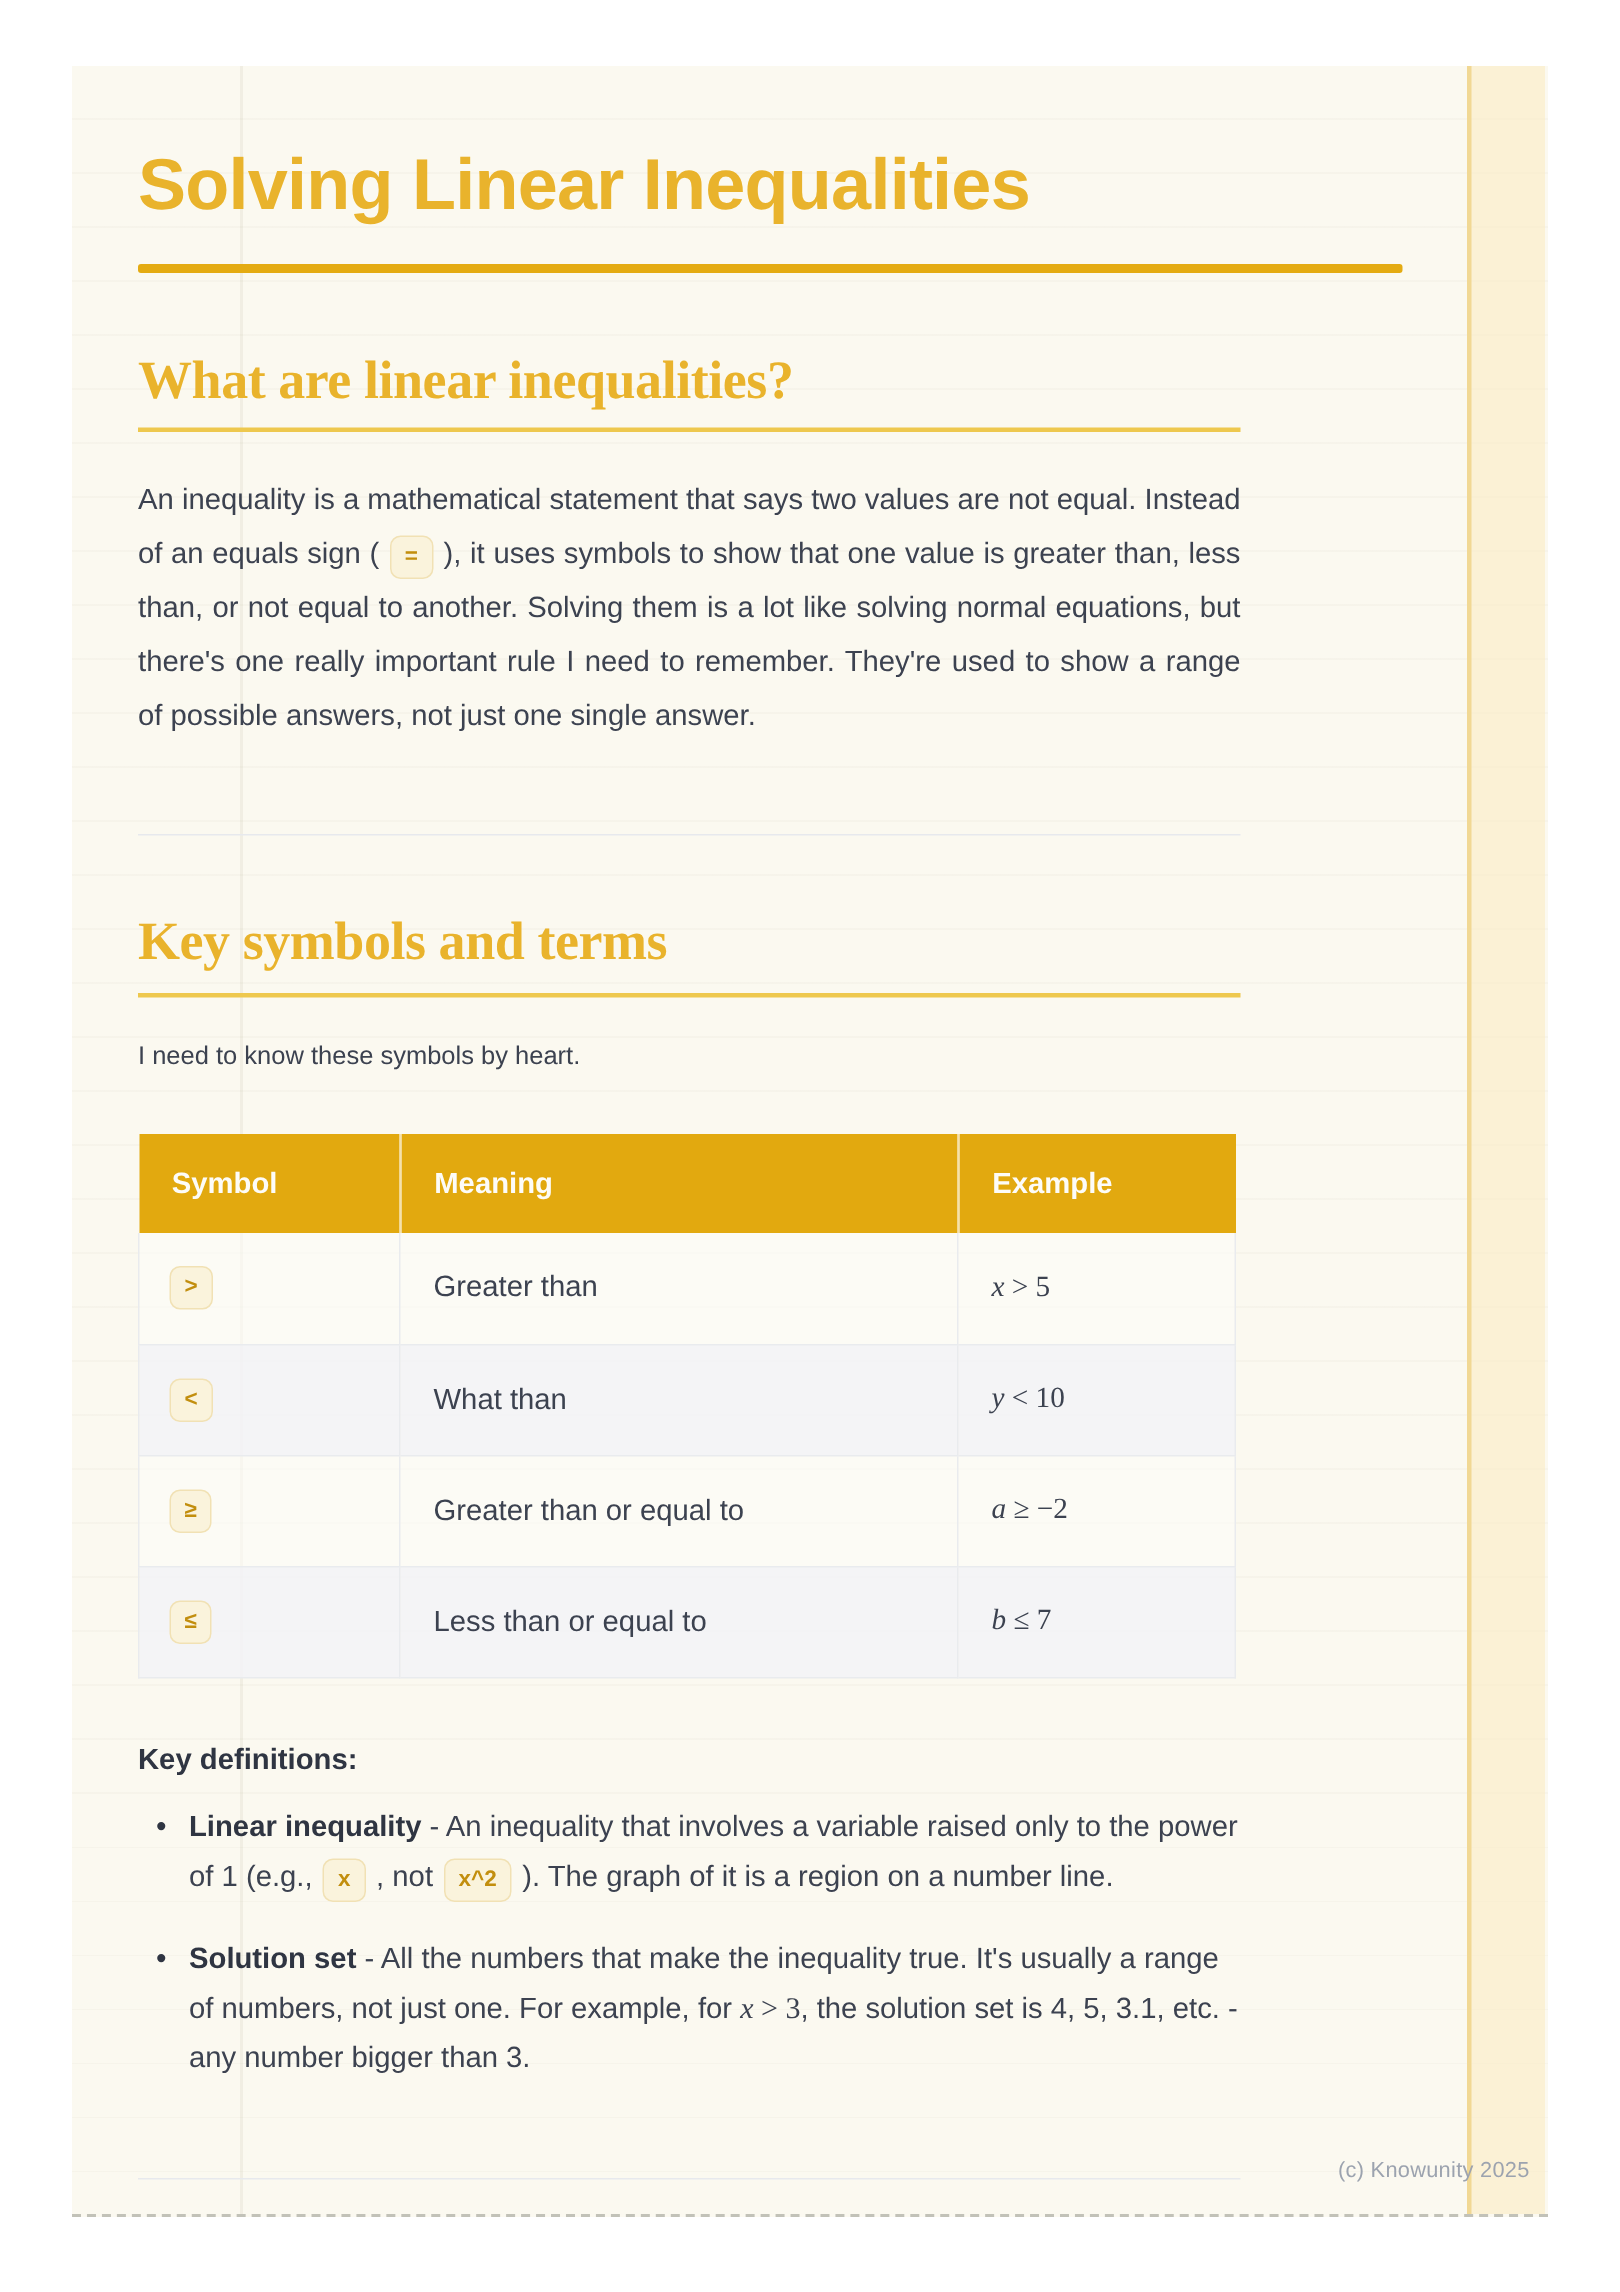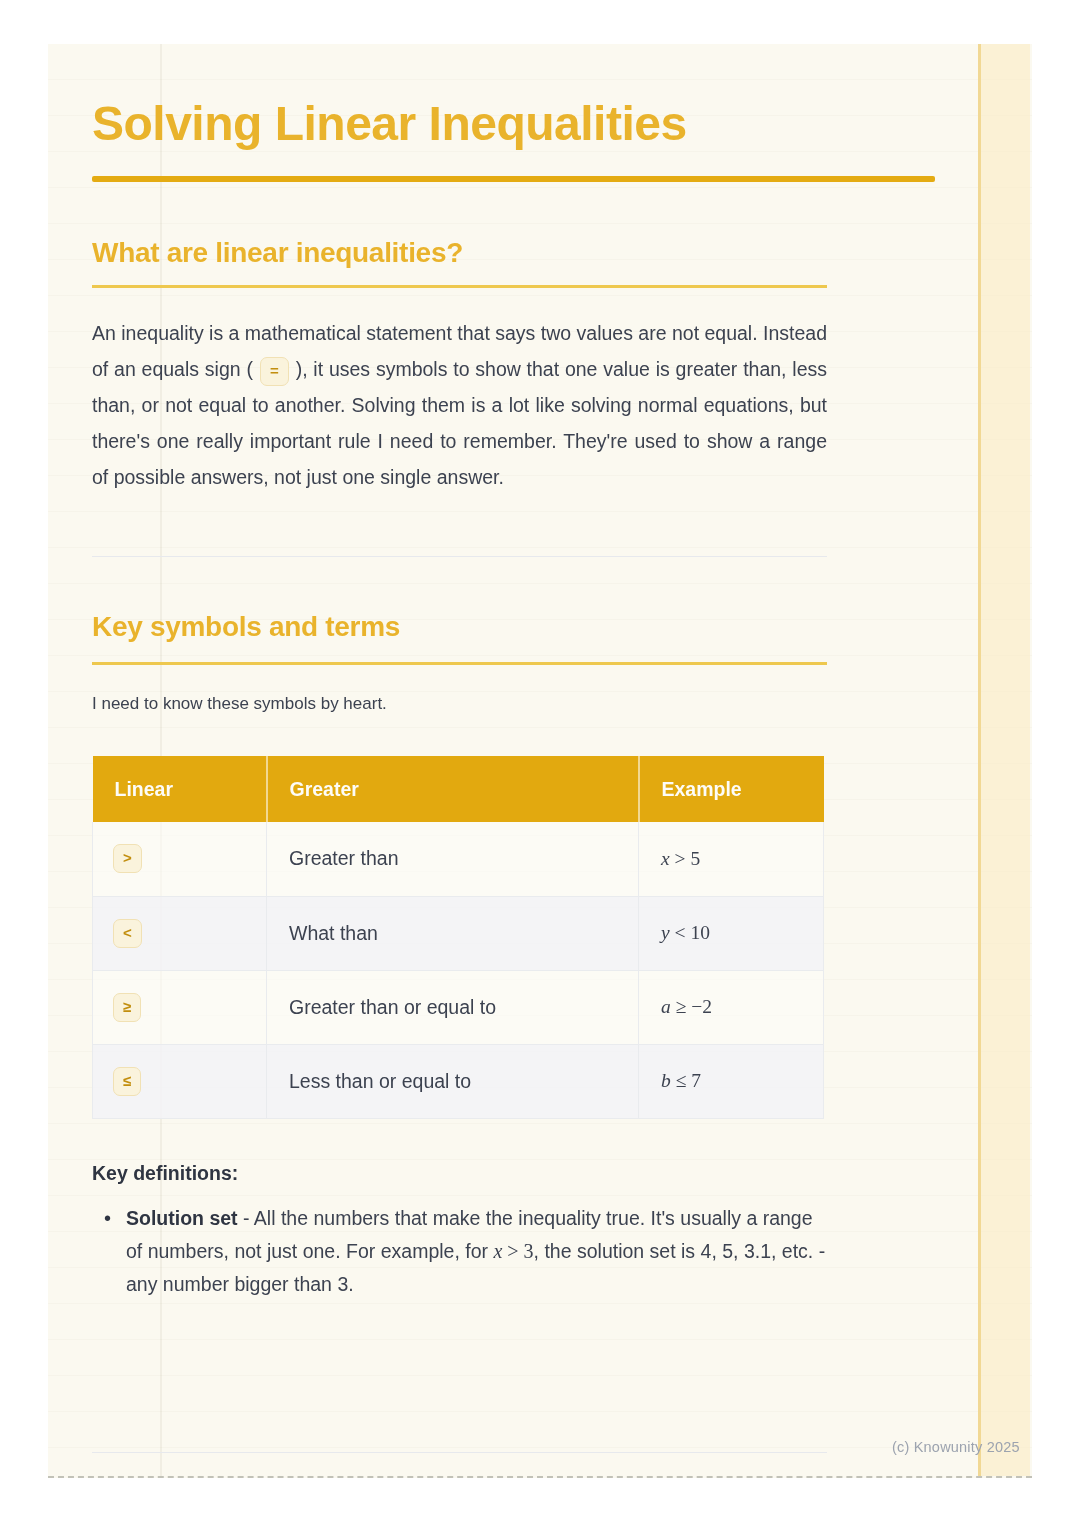--- a/index.html
+++ b/index.html
@@ -20,22 +20,22 @@
           background:rgba(250,237,198,0.65); border-left:3px solid #f1d894; }
 
   .content{ position:absolute; left:44px; top:0; width:735px; }
 
   .h1{ position:absolute; top:50px; left:0; width:900px;
        font-size:48px; line-height:60px; font-weight:800; letter-spacing:-0.5px;
        color:#e9b32c; }
   .h1-rule{ position:absolute; top:132px; left:0; width:843px; height:6px;
        background:#e4ab12; border-radius:2px; }
 
-  .h2{ position:absolute; left:0; font-size:28px; line-height:42px;
-       font-weight:800; color:#e9b32c; letter-spacing:-0.3px; }
+  .h2{ position:absolute; left:0; font-size:36px; line-height:42px;
+       font-weight:800; color:#e9b32c; letter-spacing:-0.3px;font-family:Liberation Serif, serif; }
   .h2a{ top:188px; } .h2b{ top:562px; }
   .h2-rule{ position:absolute; left:0; width:735px; height:3px; background:#eec84e; }
   .h2a-rule{ top:241px; } .h2b-rule{ top:618px; }
 
   .para{ position:absolute; top:271px; left:0; width:735px;
          font-size:19.5px; line-height:36px; text-align:justify; color:#3c4250; }
   .lead{ position:absolute; top:645px; left:0; width:735px;
          font-size:17px; line-height:30px; color:#3c4250; }
 
   .divider{ position:absolute; left:0; width:735px; height:1px; background:#e7e9ed; }
@@ -112,22 +112,22 @@
     <p class="lead">I need to know these symbols by heart.</p>
 
     <table class="symbols">
       <colgroup>
           <col class="c1">
           <col class="c2">
           <col class="c3">
         </colgroup>
       <thead>
         <tr>
-          <th>Linear</th>
-          <th>Greater</th>
+          <th>Symbol</th>
+          <th>Meaning</th>
           <th>Example</th>
         </tr>
       </thead>
       <tbody>
         <tr>
           <td class="sym"><span class="kbd">&gt;</span></td>
           <td>Greater than</td>
           <td class="example"><span class="var">x</span><span> &gt; 5</span></td>
         </tr>
         <tr>
@@ -144,20 +144,21 @@
           <td class="sym"><span class="kbd">≤</span></td>
           <td>Less than or equal to</td>
           <td class="example"><span class="var">b</span><span> ≤ 7</span></td>
         </tr>
       </tbody>
     </table>
 
     <div class="defs-label">Key definitions:</div>
 
     <ul class="defs">
+      <li><span class="term">Linear inequality</span><span> - An inequality that involves a variable raised only to the power of 1 (e.g.,</span><span class="kbd">x</span><span>, not</span><span class="kbd">x^2</span><span>). The graph of it is a region on a number line.</span></li>
       <li><span class="term">Solution set</span><span> - All the numbers that make the inequality true. It's usually a range of numbers, not just one. For example, for </span><span class="mathv"><span class="var">x</span><span> &gt; 3</span></span><span>, the solution set is 4, 5, 3.1, etc. - any number bigger than 3.</span></li>
     </ul>
 
     <div class="divider divider2"></div>
   </div>
 </div>
 
 <div class="footer">(c) Knowunity 2025</div>
 
 </body></html>

